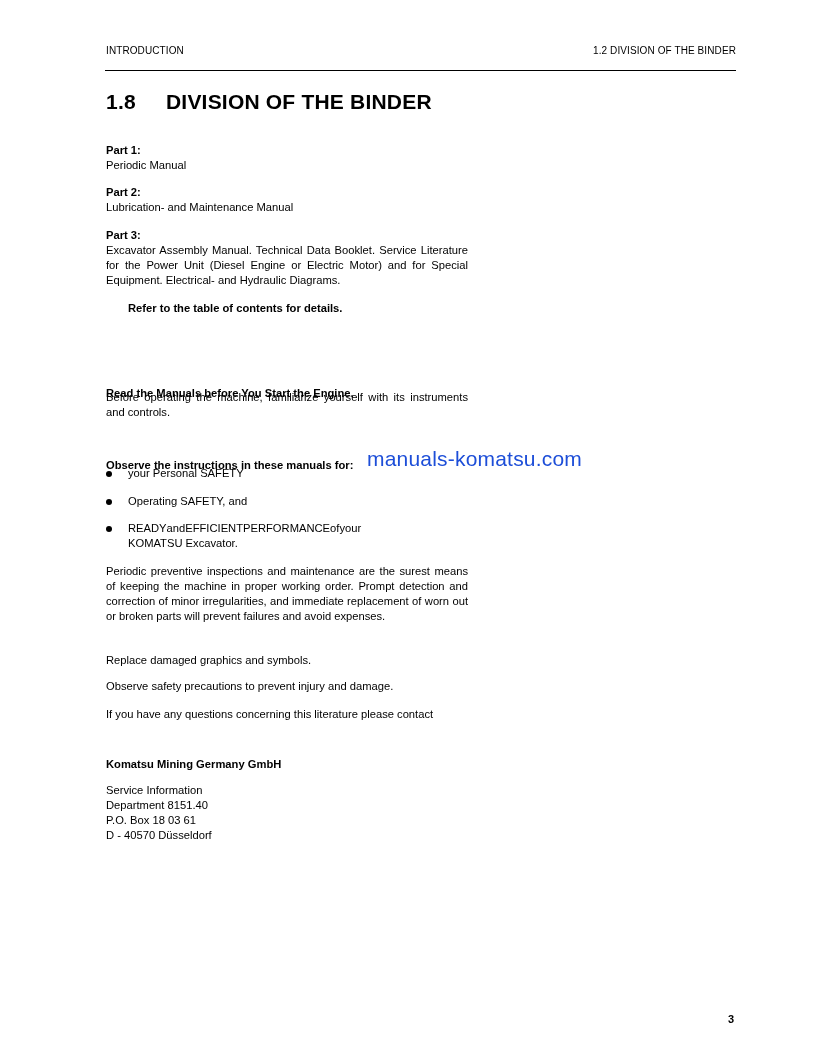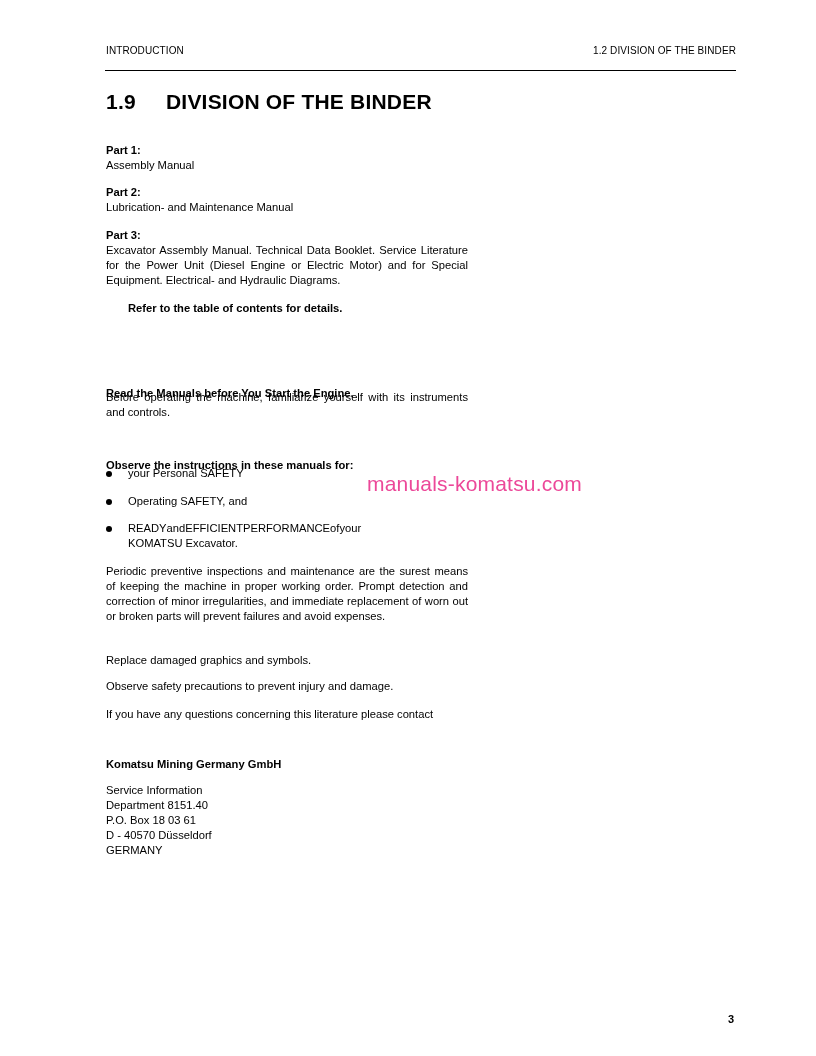--- a/index.html
+++ b/index.html
@@ -72,47 +72,47 @@
     .bullet-text {
       margin-left: 22px;
       text-align: justify;
       text-align-last: left;
     }
     .spread-line {
       display: flex;
     }
     .watermark {
       left: 367px;
-      top: 472px;
+      top: 447px;
       font-size: 21px;
-      color: #ec4899;
+      color: #1d4ed8;
       white-space: nowrap;
       letter-spacing: 0.2px;
     }
     .page-number {
       left: 728px;
       top: 1013px;
       font-size: 11px;
       font-weight: bold;
     }
   </style>
 </head>
 <body>
 
 <div class="abs running-head left">INTRODUCTION</div>
 <div class="abs running-head right">1.2 DIVISION OF THE BINDER</div>
 <div class="abs header-rule"></div>
 
 <div class="abs section-title">
-  <span class="num">1.9</span><span>DIVISION OF THE BINDER</span>
+  <span class="num">1.8</span><span>DIVISION OF THE BINDER</span>
 </div>
 
 <div class="abs column" style="top:143px;">
   <p class="bold">Part 1:</p>
-  <p>Assembly Manual</p>
+  <p>Periodic Manual</p>
 </div>
 <div class="abs column" style="top:185px;">
   <p class="bold">Part 2:</p>
   <p>Lubrication- and Maintenance Manual</p>
 </div>
 <div class="abs column" style="top:228px;">
   <p class="bold">Part 3:</p>
   <p class="justify" style="hyphens:auto;" lang="en">Excavator Assembly Manual. Technical Data Booklet. Service Literature for the Power Unit (Diesel Engine or Electric Motor) and for Special Equipment. Electrical- and Hydraulic Diagrams.</p>
 </div>
 
@@ -152,16 +152,15 @@
 <div class="abs column" style="top:653px;">Replace damaged graphics and symbols.</div>
 <div class="abs column" style="top:679px;">Observe safety precautions to prevent injury and damage.</div>
 <div class="abs column justify" style="top:707px; hyphens:auto;" lang="en">If you have any questions concerning this literature please contact</div>
 
 <div class="abs column bold" style="top:757px;">Komatsu Mining Germany GmbH</div>
 <div class="abs column" style="top:783px;">
   <p>Service Information</p>
   <p>Department 8151.40</p>
   <p>P.O. Box 18 03 61</p>
   <p>D - 40570 Düsseldorf</p>
-  <p>GERMANY</p>
 </div>
 
 <div class="abs page-number">3</div>
 
 </body></html>

